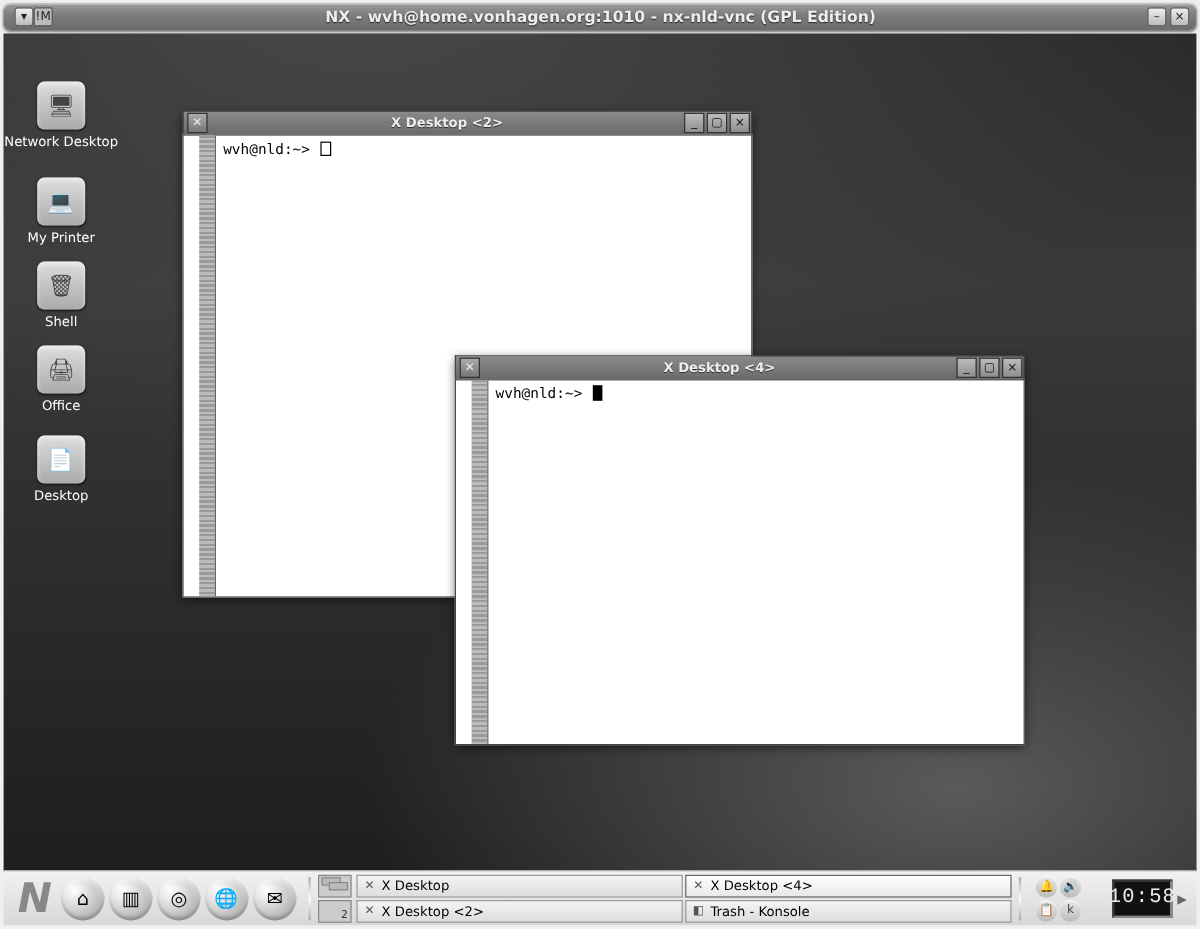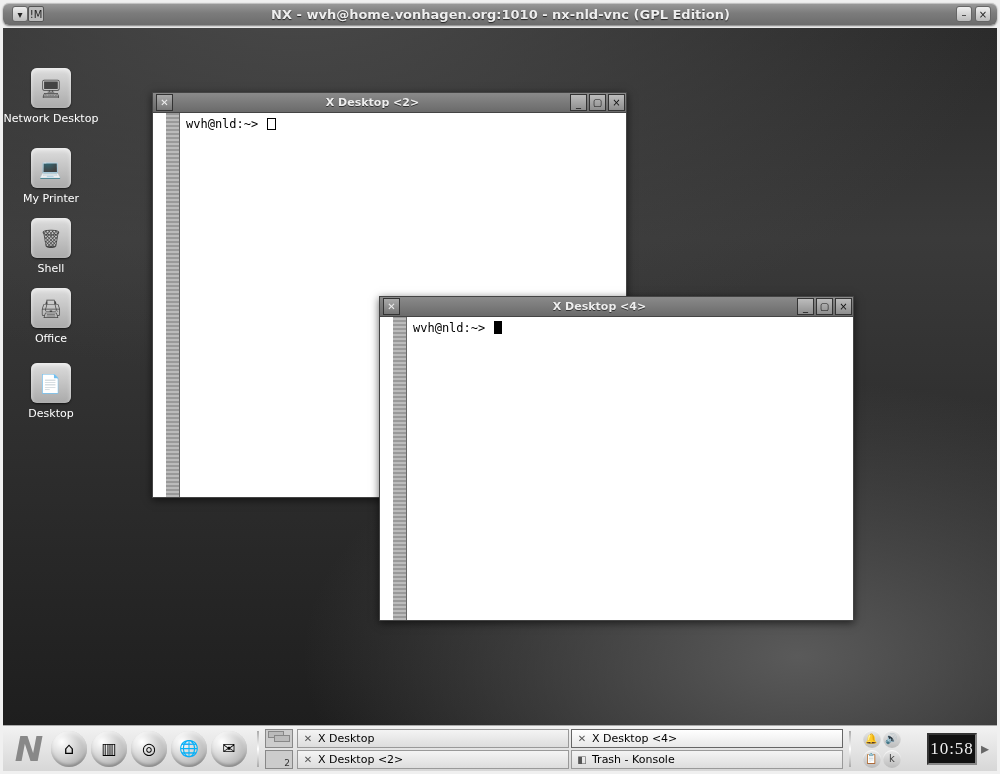--- a/index.html
+++ b/index.html
@@ -200,21 +200,21 @@
   .tray {
     display: grid; grid-template-columns: repeat(3,18px);
     grid-template-rows: repeat(2,18px);
     gap: 2px; margin: 0 6px;
   }
   .tray .t {width:18px;height:18px;border-radius:9px;background:linear-gradient(#eaeaea,#bbb);box-shadow:inset 0 1px 1px rgba(255,255,255,.7);display:flex;align-items:center;justify-content:center;font-size:10px;color:#444;cursor:pointer;}
   .clock {
     width: 50px; height: 32px;
     background: #111;
     color: #eee;
-    font-family: Liberation Serif, serif;
+    font-family: Liberation Mono, monospace;
     font-size: 17px;
     display:flex;align-items:center;justify-content:center;
     border:2px inset #888;
     letter-spacing:1px;
   }
   .arrow-r {
     width:12px;margin-left:4px;color:#666;
   }
 </style>
 </head>

